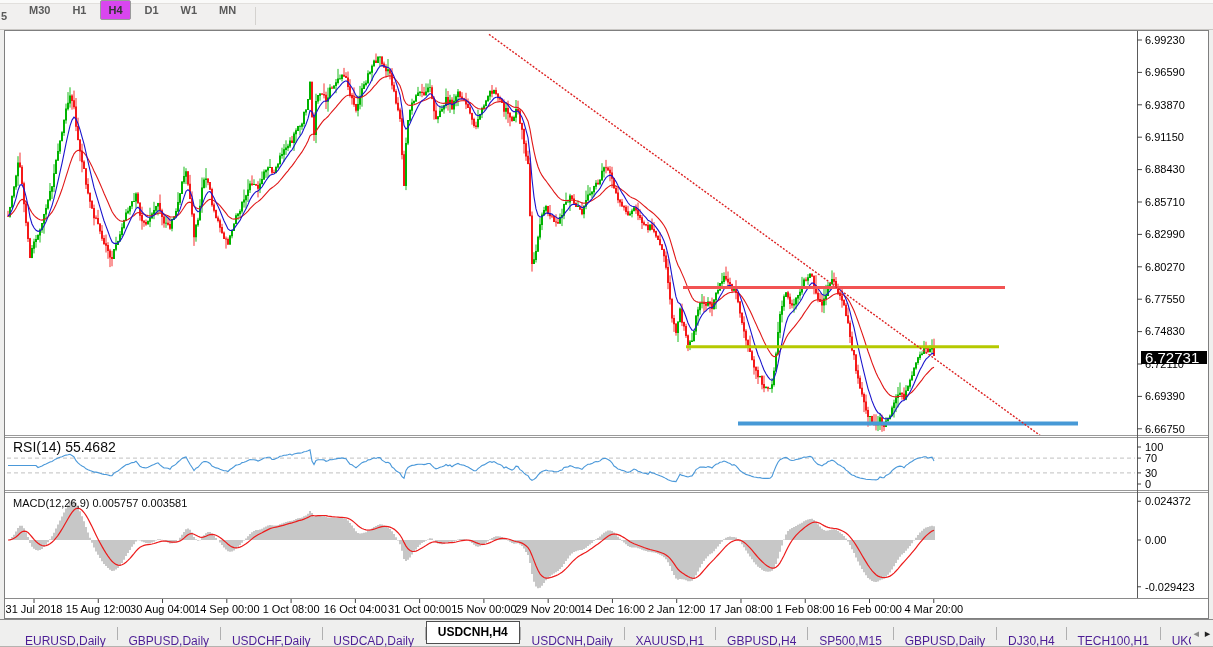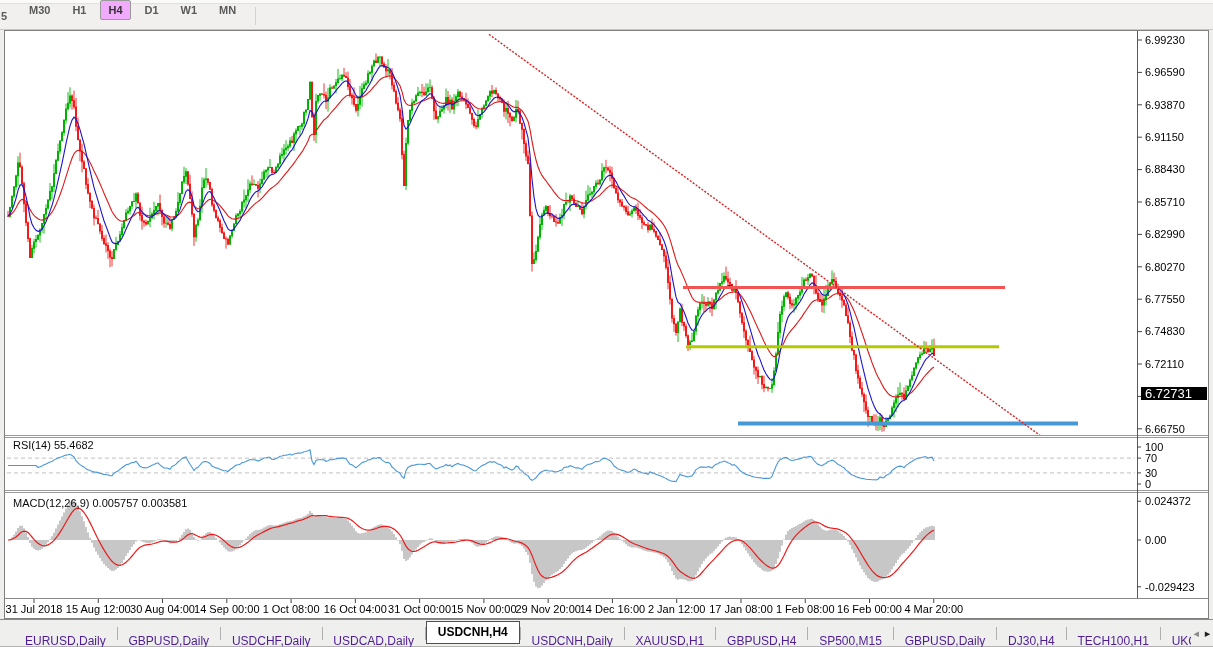--- a/index.html
+++ b/index.html
@@ -4,35 +4,35 @@
 <style>
   html,body{width:1213px;height:647px;margin:0;overflow:hidden;background:#efefee;
     font-family:"Liberation Sans",sans-serif;}
   #app{position:relative;width:1213px;height:647px;}
   
   #toolbar{position:absolute;left:0;top:0;width:1213px;height:30px;background:#f1f0ef;
     border-bottom:1px solid #c9c7c4;box-shadow:inset 0 3px 0 #fafaf9, inset 0 4px 0 #e2e0dd;
     display:flex;align-items:center;box-sizing:border-box;}
   .tfbtn{padding:3px 7px;margin:2px 3px 12px;font-size:11px;font-weight:700;color:#5a5a5a;
     border:1px solid transparent;border-radius:2px;cursor:default;white-space:nowrap;}
-  .tfbtn.active{background:#f0abfc;border-color:#9a9a9a;color:#333;}
+  .tfbtn.active{background:#d946ef;border-color:#9a9a9a;color:#333;}
   .tfbtn.partial{width:9px;overflow:hidden;padding:3px 1px 3px 0;margin:2px 6px 0 0;}
   .tsep{width:1px;height:18px;background:#d4d2cf;margin:2px 0 0 8px;}
   
   #chartwin{position:absolute;left:4px;top:30px;width:1205px;height:589px;background:#fff;
     border:1px solid #7f7f7f;box-sizing:border-box;}
   #csvg{position:absolute;left:0;top:0;}
   #csvg text{font-family:"Liberation Sans",sans-serif;font-size:11px;fill:#000;}
   .overlay{position:absolute;white-space:nowrap;}
   #chart-title{left:8px;top:6px;font-size:11.5px;font-weight:700;color:#111;}
   #chart-title .tri{font-size:8px;position:relative;top:-1px;margin-right:5px;color:#222;}
-  #rsi-label{left:8px;top:408px;font-size:11px;color:#0a0a0a;}
+  #rsi-label{left:8px;top:408px;font-size:14px;color:#0a0a0a;}
   #macd-label{left:8px;top:466px;font-size:11px;color:#0a0a0a;}
   #price-tag{left:1136px;top:320px;width:66px;height:13px;background:#000;color:#fff;
-    font-size:13px;line-height:13px;padding-left:4px;box-sizing:border-box;margin-top:36px;}
+    font-size:15px;line-height:13px;padding-left:4px;box-sizing:border-box;}
   
   #tabbar{position:absolute;left:0;top:619px;width:1213px;height:28px;background:#efefee;
     border-top:1px solid #8a8a8a;border-bottom:1px solid #b5b3b0;display:flex;
     align-items:center;padding-left:14px;box-sizing:border-box;}
   .tab{padding:21px 11px 6px;font-size:12px;color:#4c1d95;cursor:default;white-space:nowrap;}
   .tab.active{background:#fff;border:1px solid #4f4f4f;padding:3px 11px 4px;font-weight:700;
     color:#000;margin-top:-1px;}
   .tab.truncate{max-width:34px;overflow:hidden;padding-right:0;text-align:right;}
   .tabsep{width:1px;height:13px;background:#b0b0b0;}
   .spacer{flex:1;}

